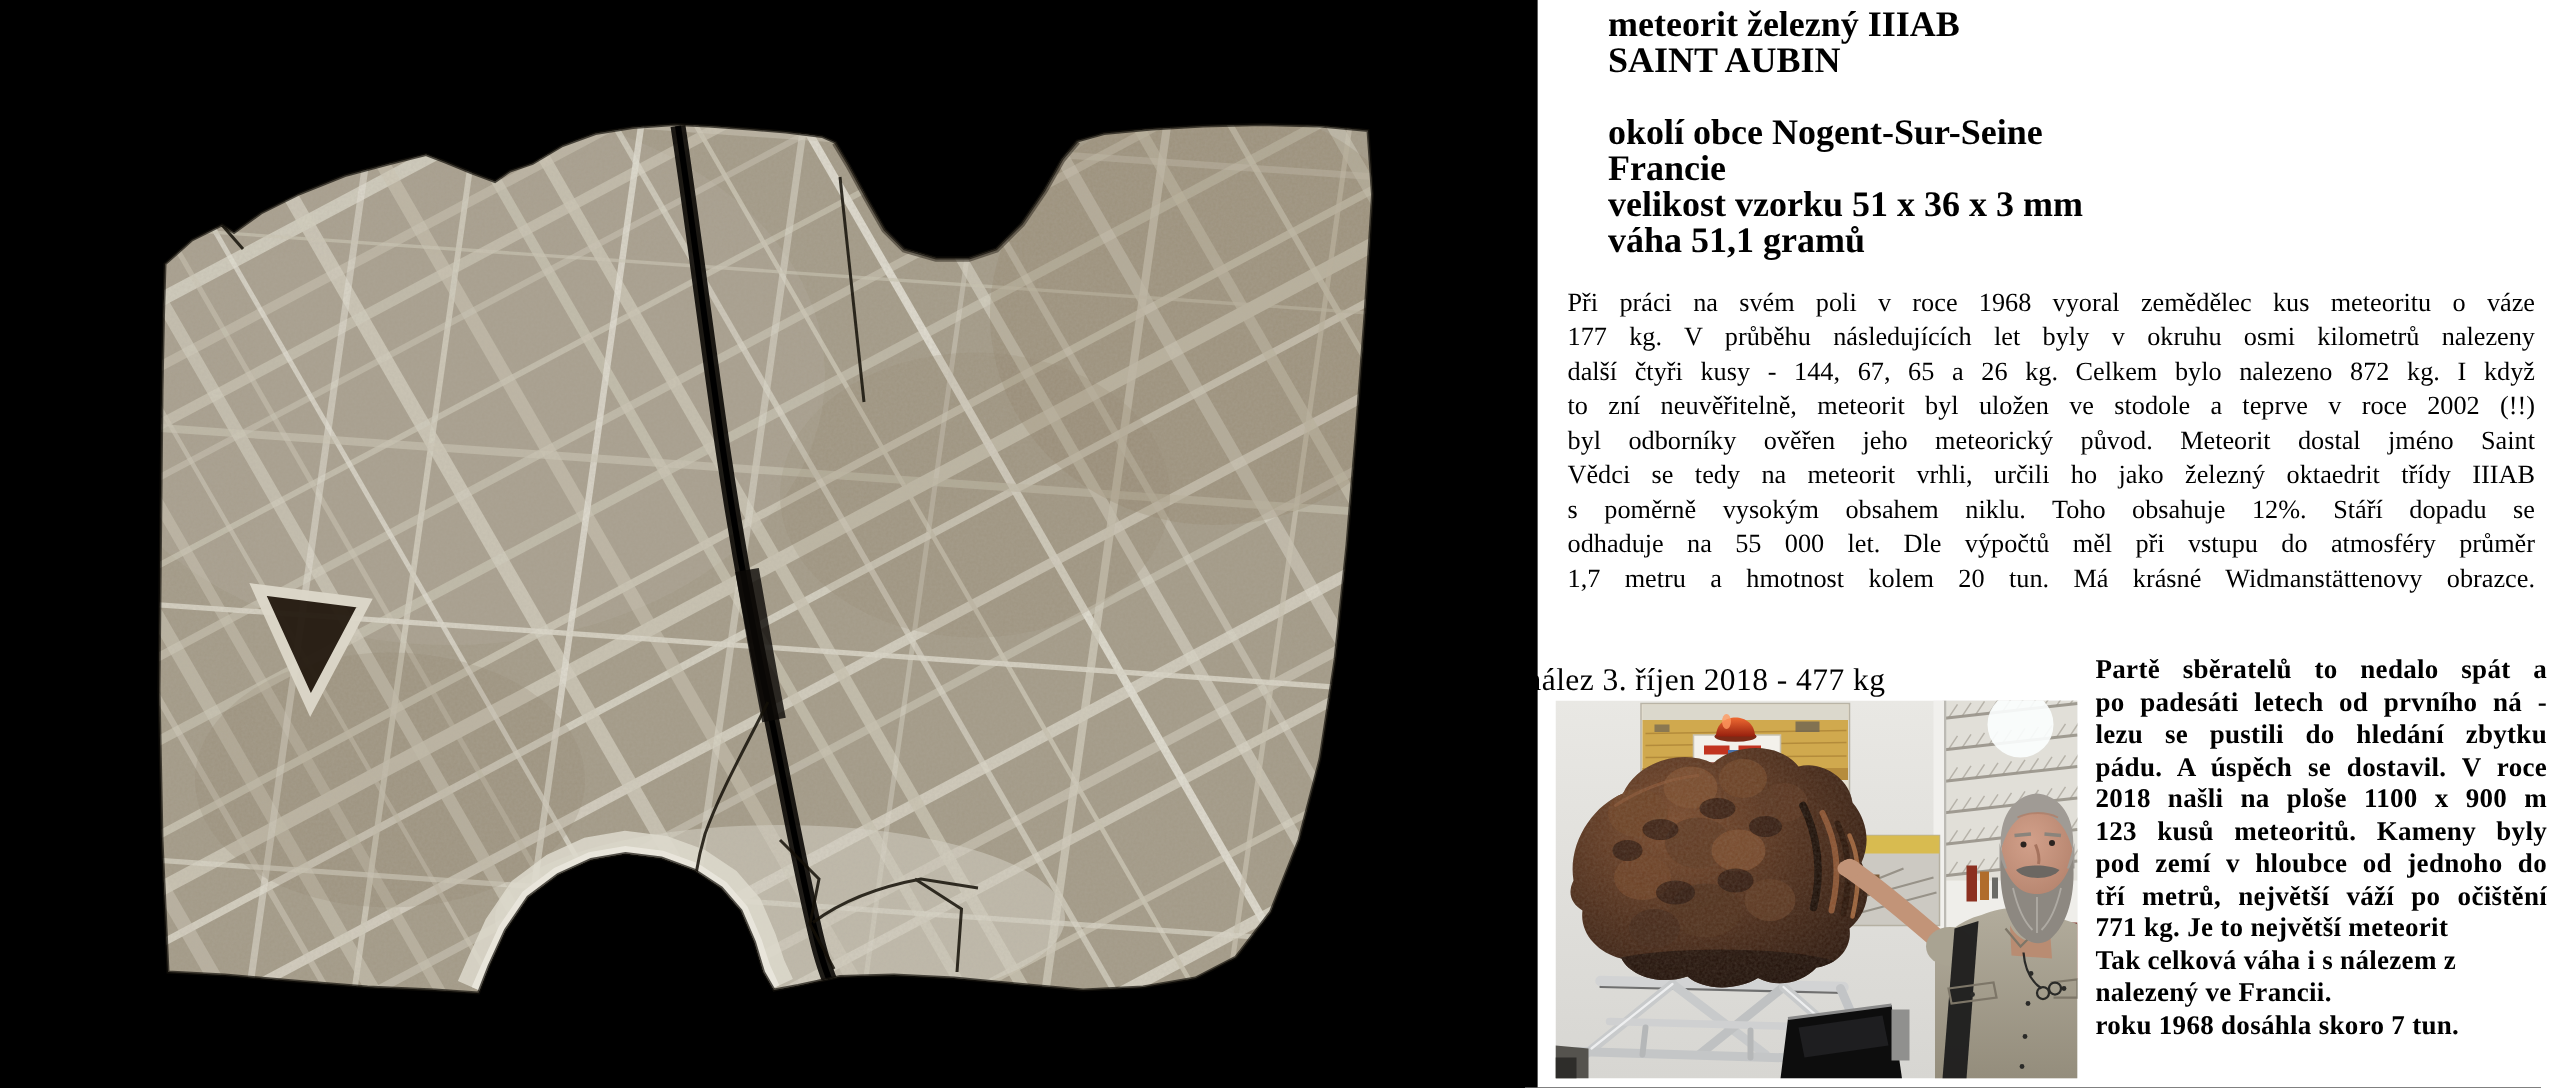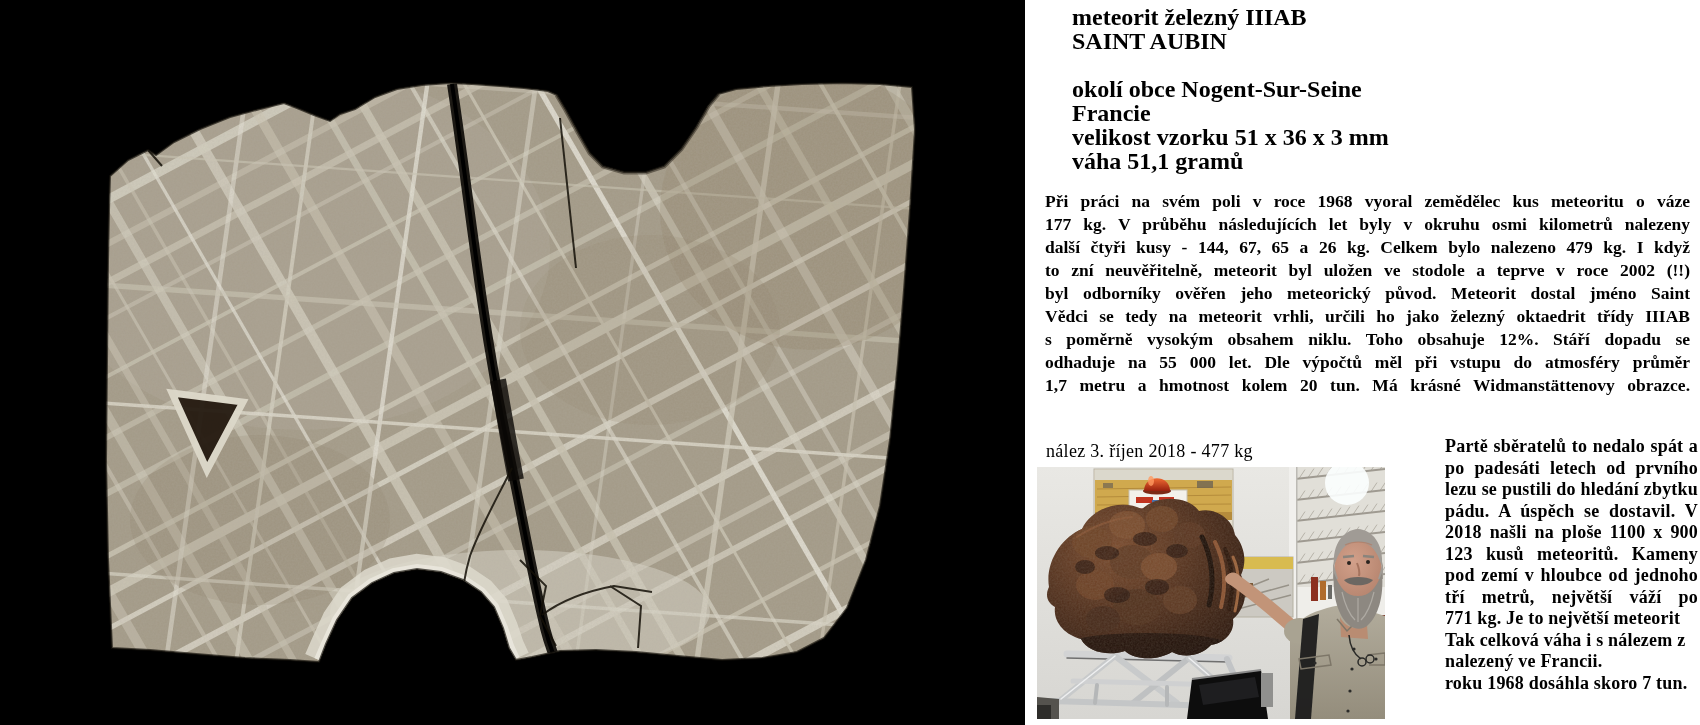--- a/index.html
+++ b/index.html
@@ -12,34 +12,34 @@
   .specimen{position:absolute;left:0;top:0;width:1025px;height:725px;background:#000;}
   .specimen svg{display:block;width:100%;height:100%;}
   
   .title-block{
     position:absolute;left:1072px;top:5px;width:634px;
     font-weight:bold;font-size:24px;line-height:24px;
   }
   .title-block .spacer{height:24px;}
   .para{
     position:absolute;left:1045px;top:190px;width:645px;
-    font-weight:bold;font-size:17.5px;line-height:23px;
+    font-weight:normal;font-size:17.5px;line-height:23px;
   }
   .p-line{text-align:justify;text-align-last:justify;height:23px;overflow:hidden;}
   .caption{
-    position:absolute;left:1046px;top:441px;
-    font-size:18px;font-weight:normal;letter-spacing:0.3px;
+    position:absolute;left:1017px;top:441px;
+    font-size:21px;font-weight:normal;letter-spacing:0.3px;
   }
   .exhibit{position:absolute;left:1037px;top:467px;width:348px;height:252px;}
   .exhibit svg{display:block;width:100%;height:100%;}
   .rcol{
     position:absolute;left:1397px;top:436px;width:301px;
     font-weight:bold;font-size:18px;line-height:21.5px;letter-spacing:0.2px;
   }
-  .rc-line{text-align:justify;text-align-last:justify;height:21.5px;overflow:hidden;margin-left:48px;}
+  .rc-line{text-align:justify;text-align-last:justify;height:21.5px;overflow:hidden;}
   .rc-line.short{text-align-last:left;}
 </style>
 </head>
 <body>
 
 <div class="specimen">
   <svg viewBox="0 0 1025 725">
     <defs>
       <clipPath id="slabClip">
         <path d="M110,176 L128,160 L148,150 L156,155 L174,142 L200,129 L230,117 L260,109 L284,103 L297,108 L314,115 L330,121 L340,114 L355,109 L375,97 L397,89 L422,85 L450,83 L472,84 L500,86 L524,88 L548,91 L557,95 L566,110 L578,132 L590,153 L603,166 L624,172 L646,172 L664,166 L681,149 L696,127 L708,106 L718,94 L736,89 L768,86 L802,84 L842,83 L880,84 L912,87 L915,130 L910,210 L904,290 L898,363 L890,440 L880,506 L866,560 L847,608 L824,638 L797,652 L762,658 L722,660 L678,656 L636,652 L596,650 L560,651 L532,657 L516,660 L509,648 L503,628 L494,607 L481,592 L463,580 L441,572 L417,569 L394,573 L372,583 L352,598 L337,620 L326,644 L319,662 L290,660 L245,658 L196,654 L150,650 L112,648 L108,560 L106,460 L107,360 L108,260 L109,210 Z"></path>
@@ -207,21 +207,21 @@
   <div class="spacer"></div>
   <div>okolí obce Nogent-Sur-Seine</div>
   <div>Francie</div>
   <div>velikost vzorku 51 x 36 x 3 mm</div>
   <div>váha 51,1 gramů</div>
 </div>
 
 <div class="para">
     <div class="p-line">Při práci na svém poli v roce 1968 vyoral zemědělec kus meteoritu o váze</div>
     <div class="p-line">177 kg. V průběhu následujících let byly v okruhu osmi kilometrů nalezeny</div>
-    <div class="p-line">další čtyři kusy - 144, 67, 65 a 26 kg. Celkem bylo nalezeno 479 kg. I když</div>
+    <div class="p-line">další čtyři kusy - 144, 67, 65 a 26 kg. Celkem bylo nalezeno 872 kg. I když</div>
     <div class="p-line">to zní neuvěřitelně, meteorit byl uložen ve stodole a teprve v roce 2002 (!!)</div>
     <div class="p-line">byl odborníky ověřen jeho meteorický původ. Meteorit dostal jméno Saint</div>
     <div class="p-line">Vědci se tedy na meteorit vrhli, určili ho jako železný oktaedrit třídy IIIAB</div>
     <div class="p-line">s poměrně vysokým obsahem niklu. Toho obsahuje 12%. Stáří dopadu se</div>
     <div class="p-line">odhaduje na 55 000 let. Dle výpočtů měl při vstupu do atmosféry průměr</div>
     <div class="p-line">1,7 metru a hmotnost kolem 20 tun. Má krásné Widmanstättenovy obrazce.</div>
   </div>
 
 <div class="caption">nález 3. říjen 2018 - 477 kg</div>
 

